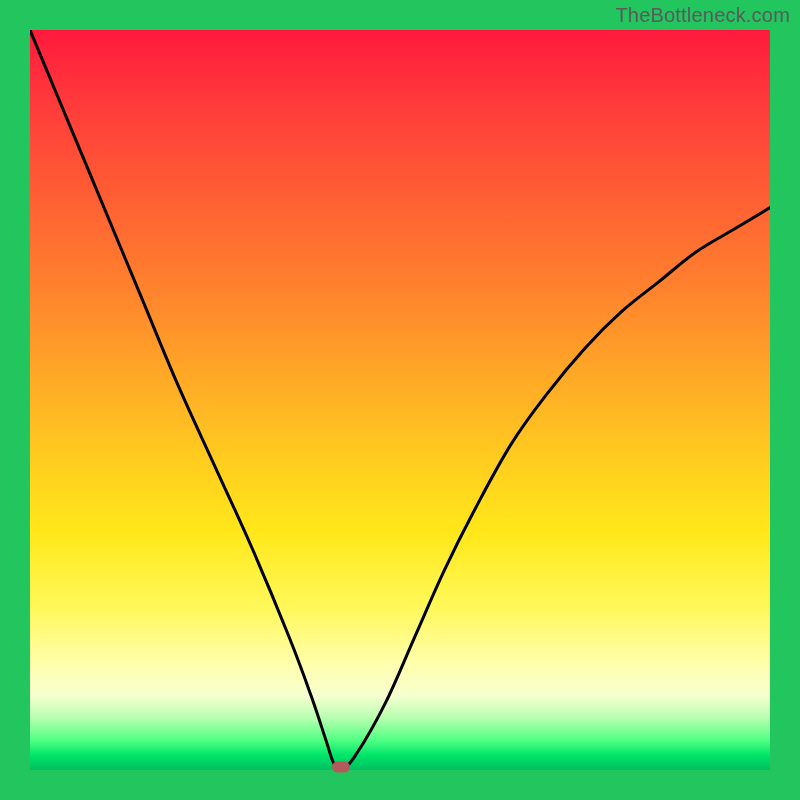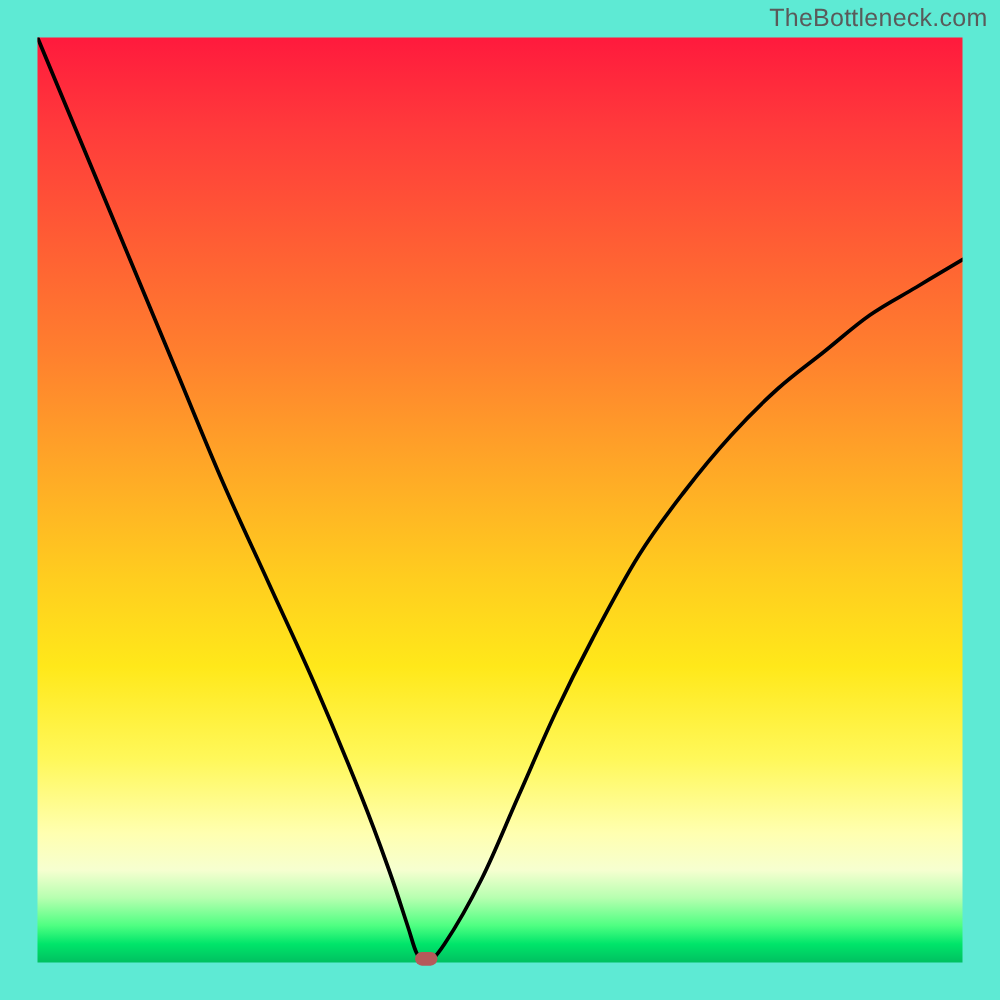--- a/index.html
+++ b/index.html
@@ -8,21 +8,21 @@
     width: 800px;
     height: 800px;
     overflow: hidden;
     background: #000;
     font-family: Arial, Helvetica, sans-serif;
   }
   .wrap {
     position: relative;
     width: 800px;
     height: 800px;
-    background: #5eead4;
+    background: #22c55e;
     text-decoration: underline;
   }
   .plot {
     position: absolute;
     left: 30px;
     top: 30px;
     width: 740px;
     height: 740px;
     
     background: linear-gradient(

